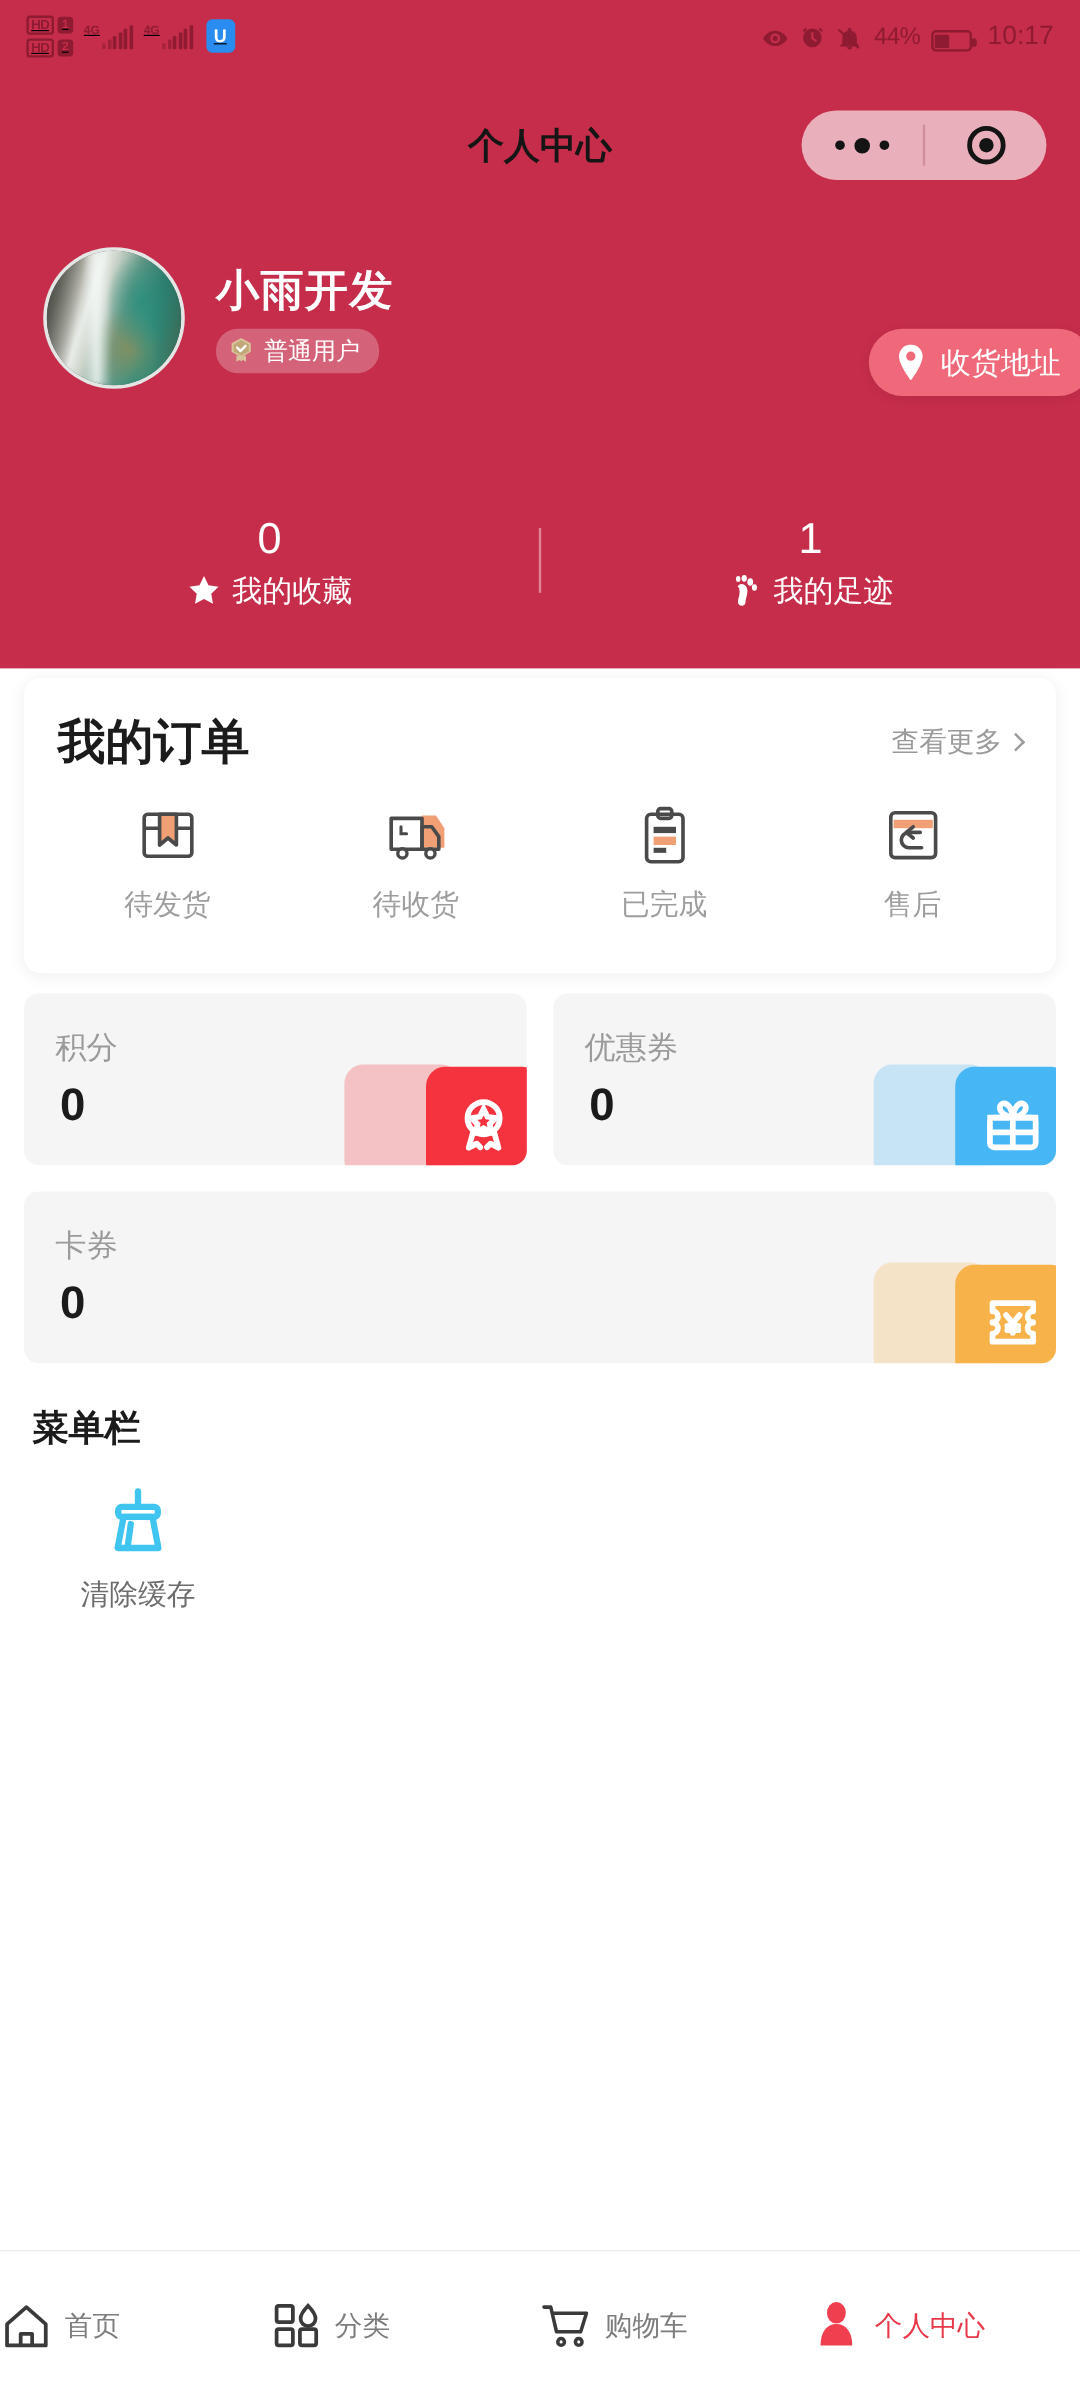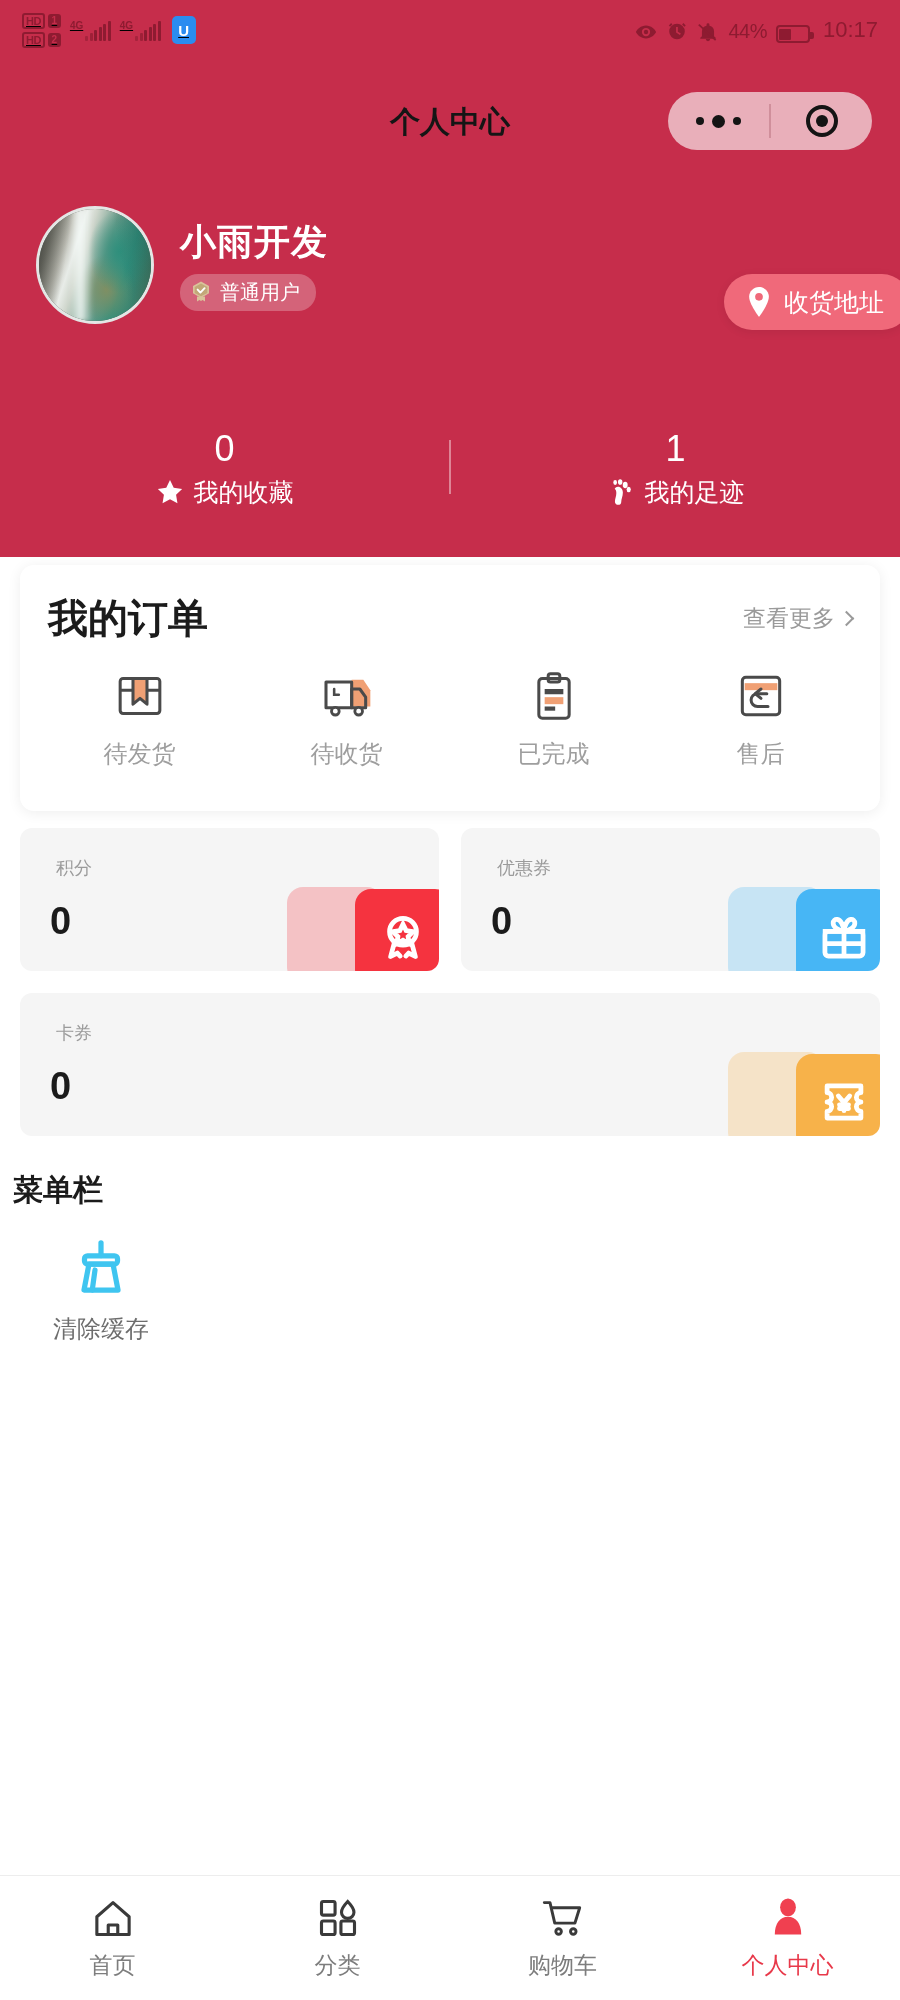--- a/index.html
+++ b/index.html
@@ -183,34 +183,34 @@
 
   
   .cards { position:absolute; top:828px; left:20px; width:860px; }
   .row2 { display:flex; gap:22px; }
   .scard {
     position:relative; background:#f5f5f5; border-radius:12px;
     height:143px; overflow:hidden;
   }
   .scard.half { flex:1; }
   .scard.full { margin-top:22px; }
-  .sc-label { position:absolute; left:36px; top:28px; font-size:18px; color:#9b9b9b; }
+  .sc-label { position:absolute; left:26px; top:28px; font-size:26px; color:#9b9b9b; }
   .sc-value { position:absolute; left:30px; top:72px; font-size:38px; font-weight:bold; color:#1b1b1b; }
   .sc-ghost {
     position:absolute; right:56px; bottom:-12px; width:96px; height:96px;
     border-radius:16px; opacity:.26;
   }
   .sc-icon {
     position:absolute; right:-12px; bottom:-14px; width:96px; height:96px;
     border-radius:16px; display:flex; align-items:center; justify-content:center;
   }
   .sc-icon svg { width:52px; height:52px; display:block; fill:none; stroke:#ffffff; stroke-width:2.2; }
 
   
-  .menusec { position:absolute; top:1170px; left:13px; width:856px; }
+  .menusec { position:absolute; top:1170px; left:27px; width:856px; }
   .menu-title { font-size:30px; font-weight:bold; color:#1b1b1b; }
   .menu-grid { display:flex; margin-top:26px; }
   .menu-item { width:176px; display:flex; flex-direction:column; align-items:center; gap:16px; }
   .menu-item .mi { width:60px; height:60px; display:block; }
   .menu-item .mi svg { width:100%; height:100%; display:block; fill:none; stroke:#3fc5f0; stroke-width:2.1; }
   .menu-item .lbl { font-size:24px; color:#6d6d6d; }
 
   
   .watermark {
     position:absolute; left:0; width:900px; top:1930px;
@@ -218,21 +218,21 @@
     font-size:26px; color:rgba(120,120,120,.42); letter-spacing:1px;
     pointer-events:none;
   }
 
   
   .tabbar {
     position:absolute; left:0; bottom:0; width:900px; height:125px;
     background:#ffffff; border-top:1px solid #ededed;
     display:flex; align-items:center;
   }
-  .tab { flex:1; display:flex; flex-direction:column; align-items:center; gap:10px; }
+  .tab { flex:1; display:flex; align-items:center; gap:10px; }
   .tab .ti { width:44px; height:44px; display:block; }
   .tab .ti svg { width:100%; height:100%; display:block; }
   .tab .lbl { font-size:23px; color:#7d7d7d; }
   .tab.active .lbl { color:#e8394a; }
 </style>
 </head>
 <body>
 
 <div id="app">
 

